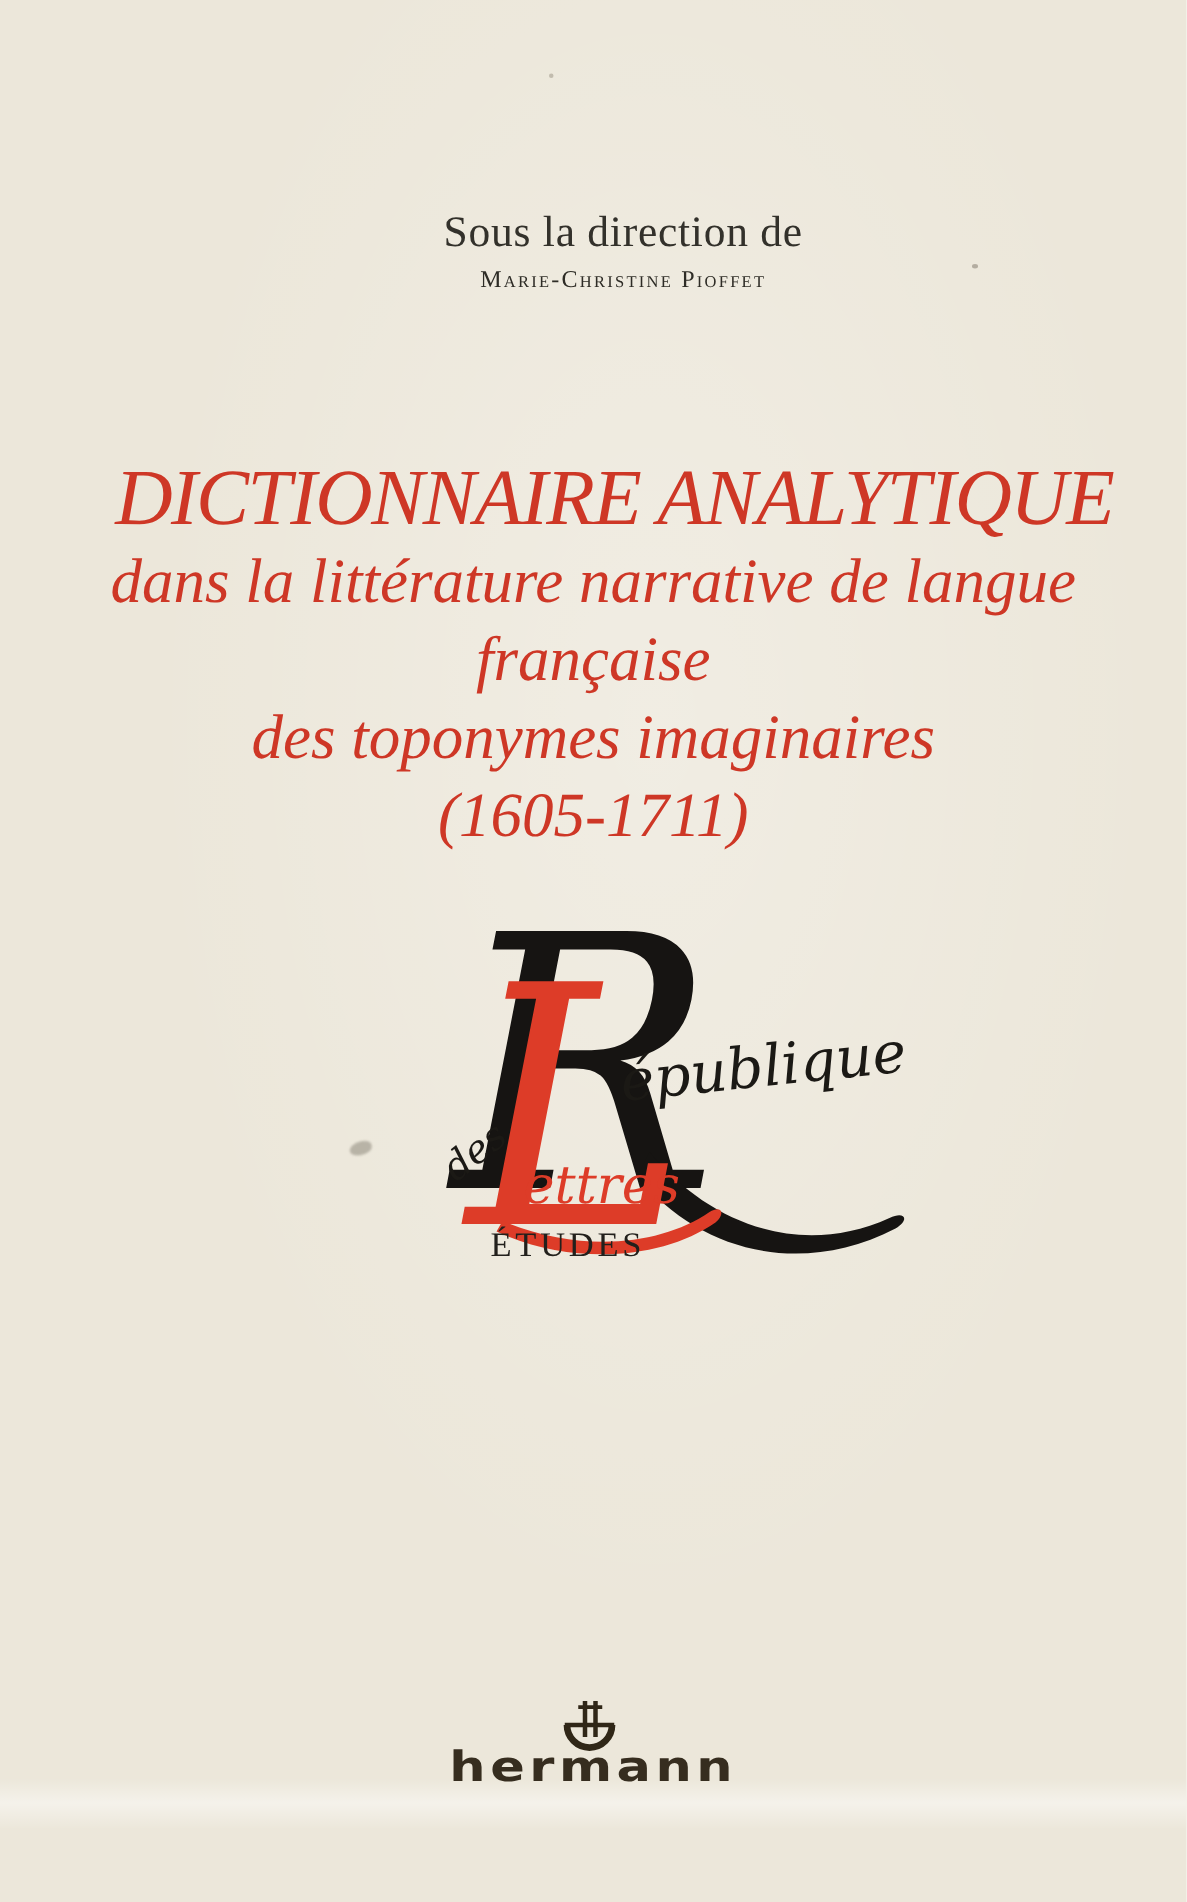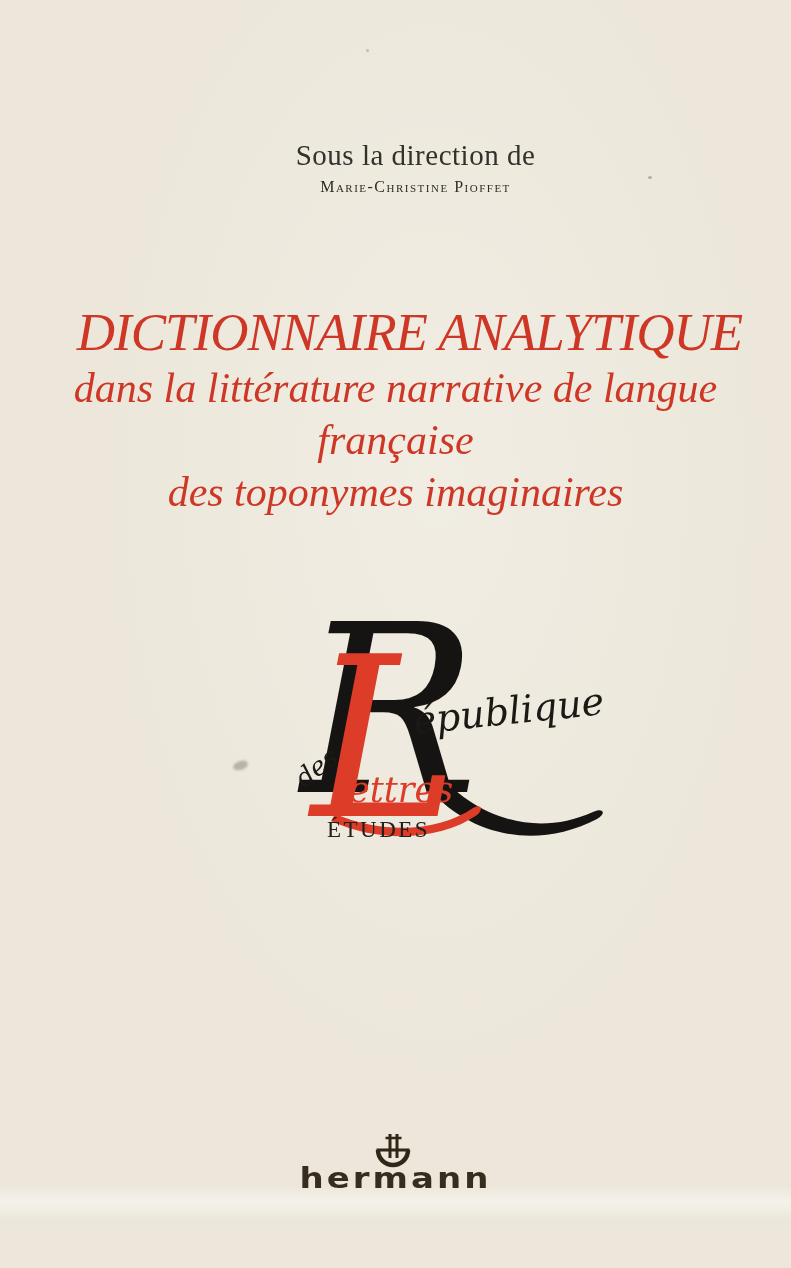--- a/index.html
+++ b/index.html
@@ -73,20 +73,21 @@
 
   <div class="byline">
     <div class="byline-intro">Sous la direction de</div>
     <div class="byline-editor">Marie-Christine Pioffet</div>
   </div>
 
   <div class="title-block">
     <div class="title-main">DICTIONNAIRE ANALYTIQUE</div>
     <div class="title-sub">dans la littérature narrative de langue française</div>
     <div class="title-sub">des toponymes imaginaires</div>
+    <div class="title-sub">(1605-1711)</div>
   </div>
 
   <svg class="logo-rdl" width="332" height="252" viewBox="0 0 332 252">
 
     <text x="18" y="186" font-size="235" font-style="italic" fill="#161412">R</text>
 
     <path fill="#161412" d="M150,162 C190,210 250,233 310,206 C320,201 324,207 314,213 C250,246 182,228 142,178 Z"></path>
 
     <text x="132" y="128" font-size="38" font-style="italic" fill="#1b1915" transform="rotate(-6 132 128)">épublique</text>
 

